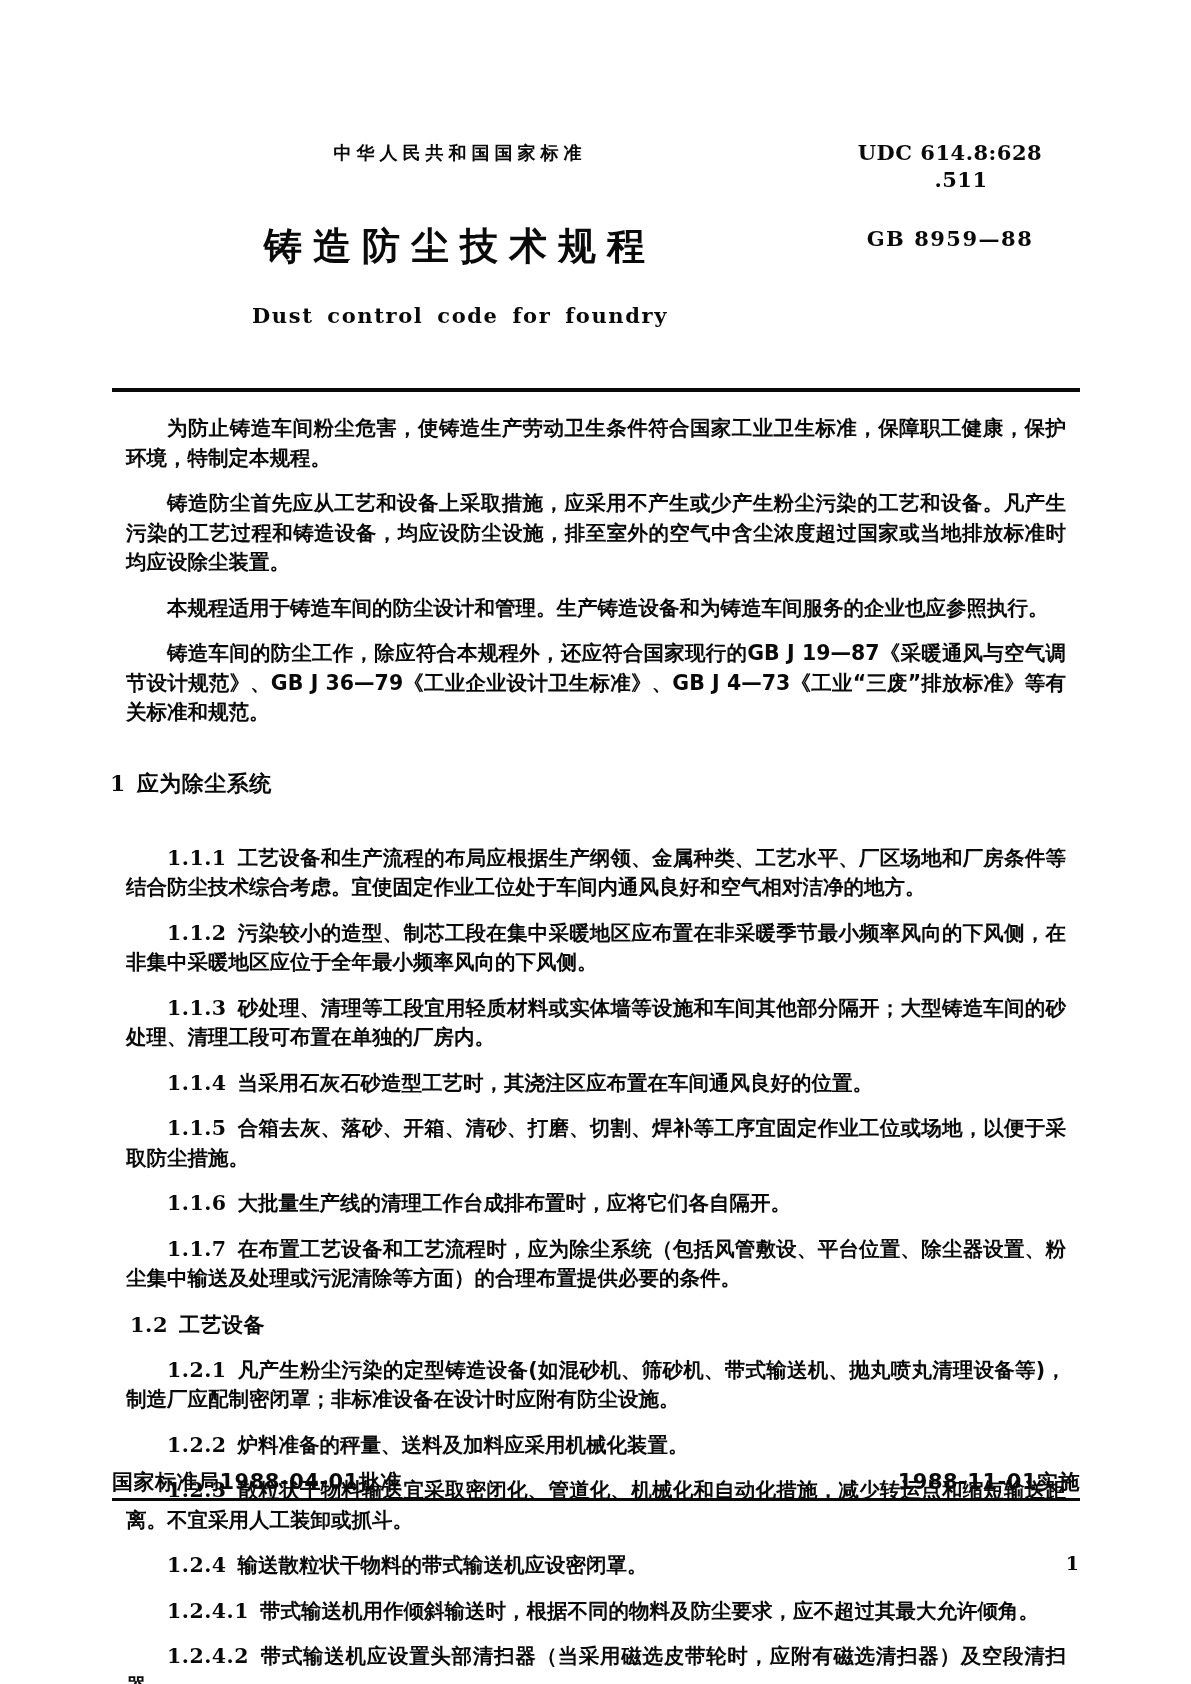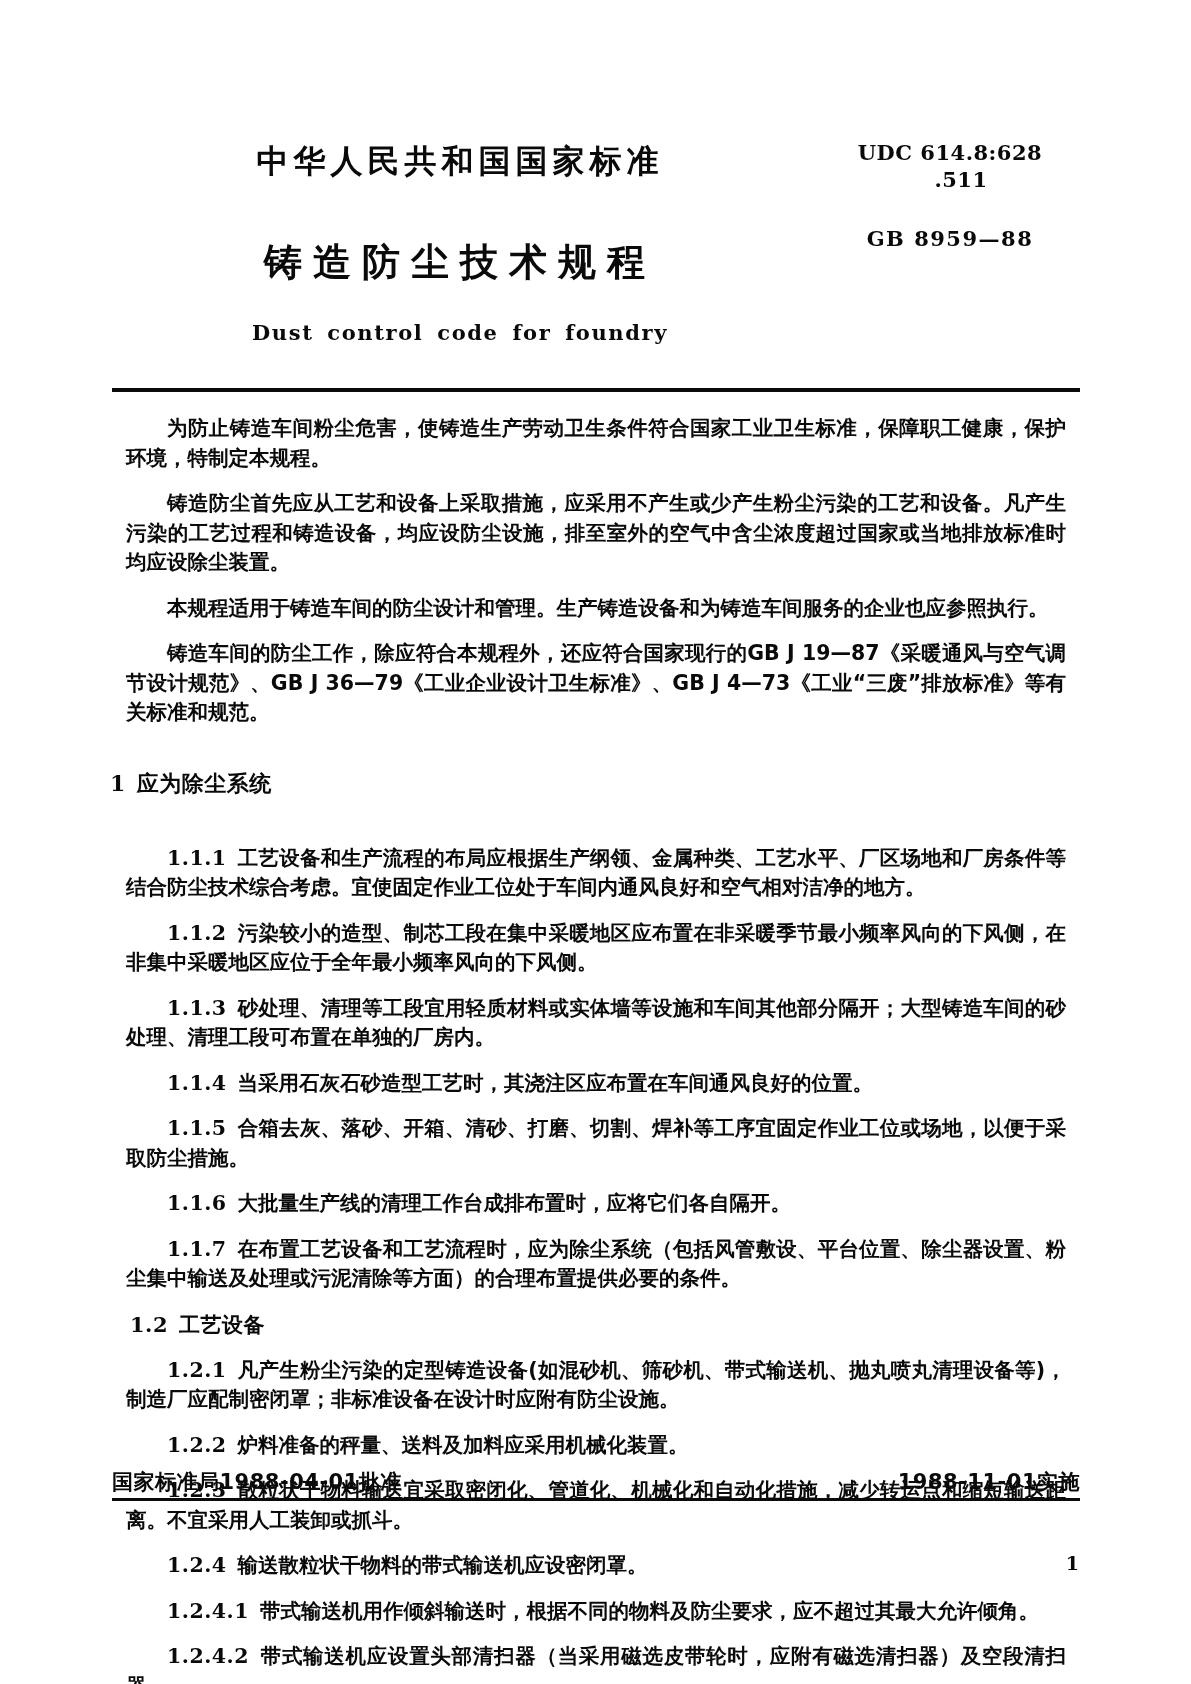--- a/index.html
+++ b/index.html
@@ -30,21 +30,21 @@
     height: 230px;
   }
   .header-left {
     position: absolute;
     left: 0;
     top: 0;
     width: 700px;
     text-align: center;
   }
   .org-line {
-    font-size: 32px;
+    font-size: 18px;
     font-weight: 700;
     letter-spacing: 5px;
     line-height: 1.2;
     margin-top: 12px;
     font-family: "DejaVu Sans", "Liberation Sans", sans-serif;
   }
   .doc-title {
     font-size: 38px;
     font-weight: 700;
     letter-spacing: 11px;

